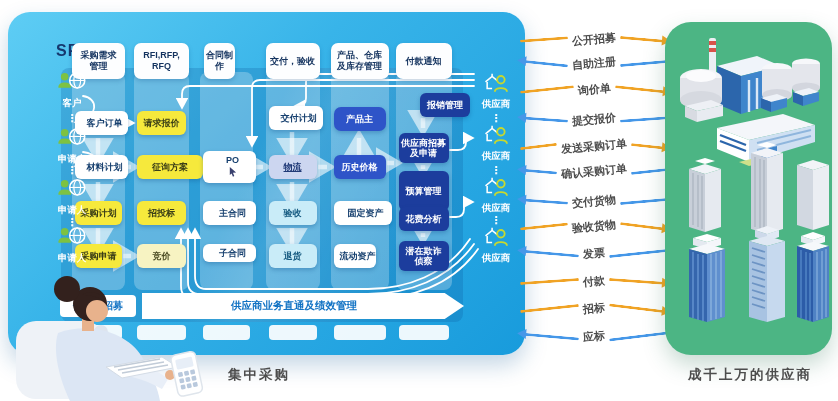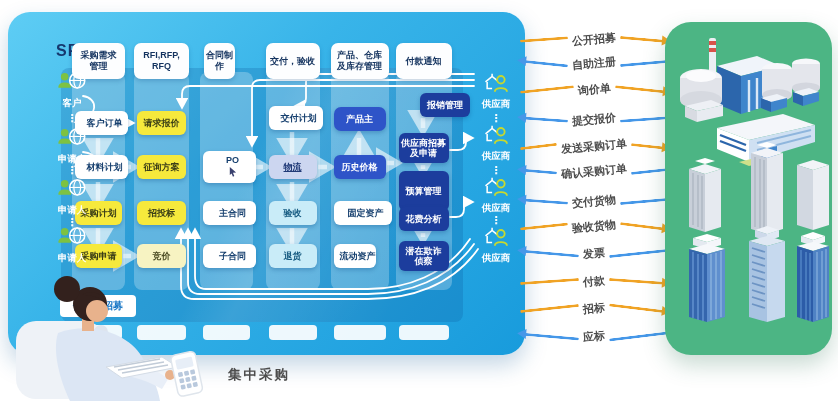--- a/index.html
+++ b/index.html
@@ -129,29 +129,29 @@
     <div id="flow-panel">
         <div class="col-header" style="left: 64px; width: 53px;">采购需求
 管理</div>
         <div class="fbox v-white" style="left: 67px; width: 47px; top: 99px; height: 24px;"><span>客户订单</span></div>
         <div class="fbox v-white" style="left: 67px; width: 47px; top: 143px; height: 24px;"><span>材料计划</span></div>
         <div class="fbox v-yellow" style="left: 67px; width: 47px; top: 189px; height: 24px;"><span>采购计划</span></div>
         <div class="fbox v-yellow" style="left: 67px; width: 47px; top: 232px; height: 24px;"><span>采购申请</span></div>
         <div class="col-header" style="left: 126px; width: 55px;">RFI,RFP,
 RFQ</div>
         <div class="fbox v-yellow" style="left: 129px; width: 49px; top: 99px; height: 24px;"><span>请求报价</span></div>
-        <div class="fbox v-yellow" style="left: 129px; width: 49px; top: 143px; height: 24px; text-align: center;"><span>征询方案</span></div>
+        <div class="fbox v-yellow" style="left: 129px; width: 66px; top: 143px; height: 24px; text-align: center;"><span>征询方案</span></div>
         <div class="fbox v-yellow" style="left: 129px; width: 49px; top: 189px; height: 24px;"><span>招投标</span></div>
         <div class="fbox v-cream" style="left: 129px; width: 49px; top: 232px; height: 24px;"><span>竞价</span></div>
         <div class="col-header" style="left: 196px; width: 31px;">合同制作</div>
         <div class="fbox v-white" style="left: 195px; width: 47px; top: 139px; height: 32px;"><span>PO</span><span><svg width="9" height="11" viewBox="0 0 10 12" style="margin-top:1px">
               <path d="M2 1 L9 7 L5.5 7.5 L7 11 L5.5 11.7 L4 8.2 L2 10 Z" fill="#39406e"></path>
             </svg></span></div>
         <div class="fbox v-white" style="left: 195px; width: 47px; top: 189px; height: 24px;"><span>主合同</span></div>
-        <div class="fbox v-white" style="left: 195px; width: 47px; top: 232px; height: 24px;"><span>子合同</span></div>
+        <div class="fbox v-white" style="left: 195px; width: 47px; top: 232px; height: 18px;"><span>子合同</span></div>
         <div class="col-header" style="left: 257.5px; width: 54px;">交付，验收</div>
         <div class="fbox v-white" style="left: 260.5px; width: 48px; top: 94px; height: 24px;"><span>交付计划</span></div>
         <div class="fbox v-lavender" style="left: 260.5px; width: 48px; top: 143px; height: 24px;"><span>物流</span></div>
         <div class="fbox v-cyan" style="left: 260.5px; width: 48px; top: 189px; height: 24px;"><span>验收</span></div>
         <div class="fbox v-cyan" style="left: 260.5px; width: 48px; top: 232px; height: 24px;"><span>退货</span></div>
         <div class="col-header" style="left: 322.5px; width: 58px;">产品、仓库
 及库存管理</div>
         <div class="fbox v-royal" style="left: 325.5px; width: 52px; top: 95px; height: 24px; border-radius: 7px;"><span>产品主</span></div>
         <div class="fbox v-royal" style="left: 325.5px; width: 52px; top: 143px; height: 24px;"><span>历史价格</span></div>
         <div class="fbox v-white" style="left: 325.5px; width: 52px; top: 189px; height: 24px;"><span>固定资产</span></div>
@@ -226,20 +226,21 @@
               <line x1="8" y1="4" x2="8" y2="1.5" stroke="#fff" stroke-width="1.4"></line>
               <circle cx="16" cy="7" r="3.4" stroke="#c7d82f" fill="none" stroke-width="1.7"></circle>
               <path d="M10.5 18 C10.5 13.5 21.5 13.5 21.5 18" stroke="#c7d82f" fill="none" stroke-width="1.7"></path>
             </svg></span><div class="lab">供应商</div></div>
         <div class="vdots" style="left: 464px; top: 100px;">⋮</div>
         <div class="vdots" style="left: 464px; top: 152px;">⋮</div>
         <div class="vdots" style="left: 464px; top: 202px;">⋮</div>
       </div>
 
     <div id="bar-recruit">供应商招募</div>
+    <div id="bar-pass">供应商业务直通及绩效管理</div>
     <div id="stubs">
         <div class="stub" style="left: 67px; width: 47px;"></div>
         <div class="stub" style="left: 129px; width: 49px;"></div>
         <div class="stub" style="left: 195px; width: 47px;"></div>
         <div class="stub" style="left: 260.5px; width: 48px;"></div>
         <div class="stub" style="left: 325.5px; width: 52px;"></div>
         <div class="stub" style="left: 390.5px; width: 50px;"></div>
       </div>
   </div>
 
@@ -449,13 +450,14 @@
           <rect x="174.2" y="106.4" width="4.6" height="4.6" rx="1"></rect>
           <rect x="180.4" y="106.4" width="4.6" height="4.6" rx="1"></rect>
         <rect x="168" y="112.8" width="4.6" height="4.6" rx="1"></rect>
           <rect x="174.2" y="112.8" width="4.6" height="4.6" rx="1"></rect>
           <rect x="180.4" y="112.8" width="4.6" height="4.6" rx="1"></rect>
       </g>
     </g>
   </svg>
 
   <div id="caption-left" class="caption">集中采购</div>
+  <div id="caption-right" class="caption">成千上万的供应商</div>
 </div>
 
 </body></html>

